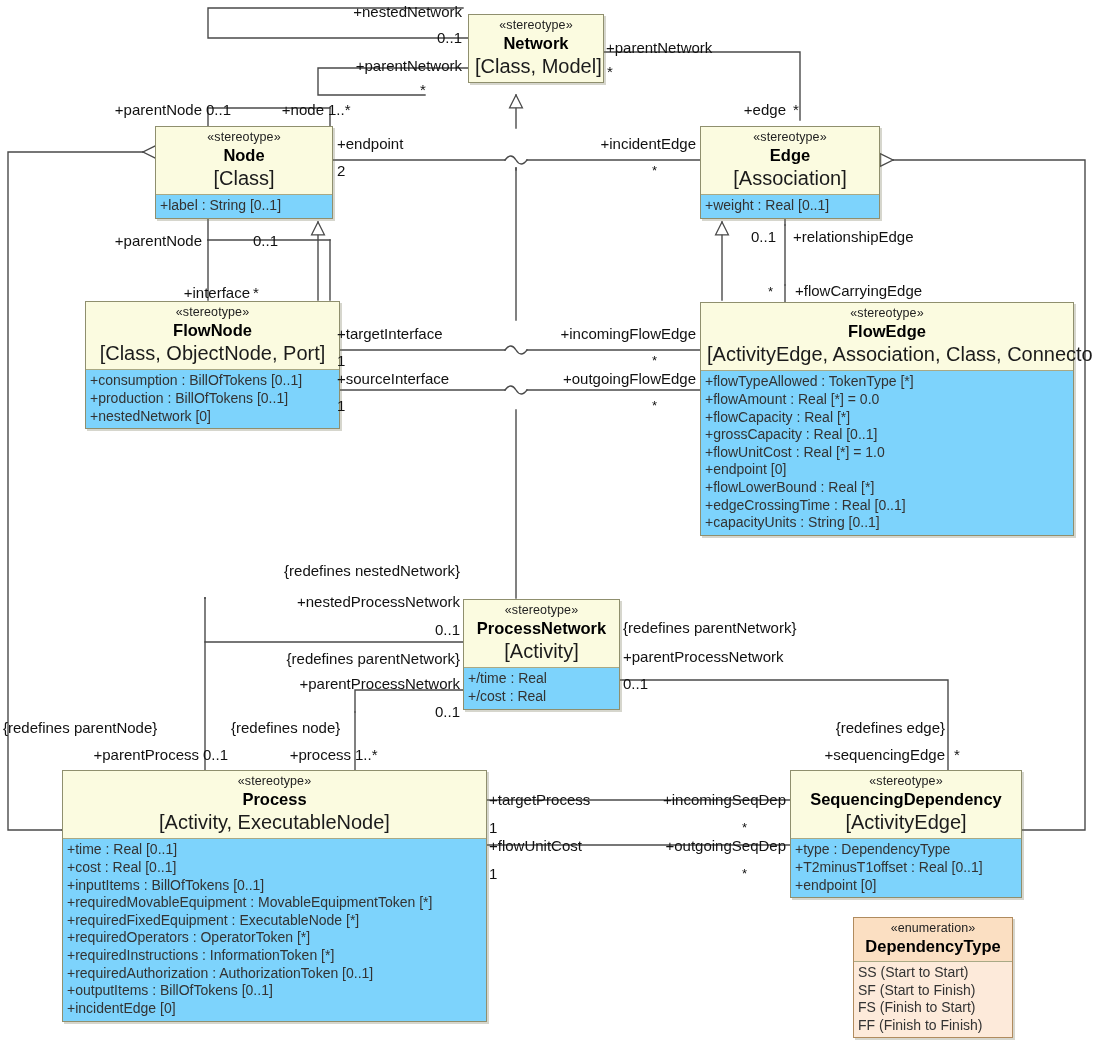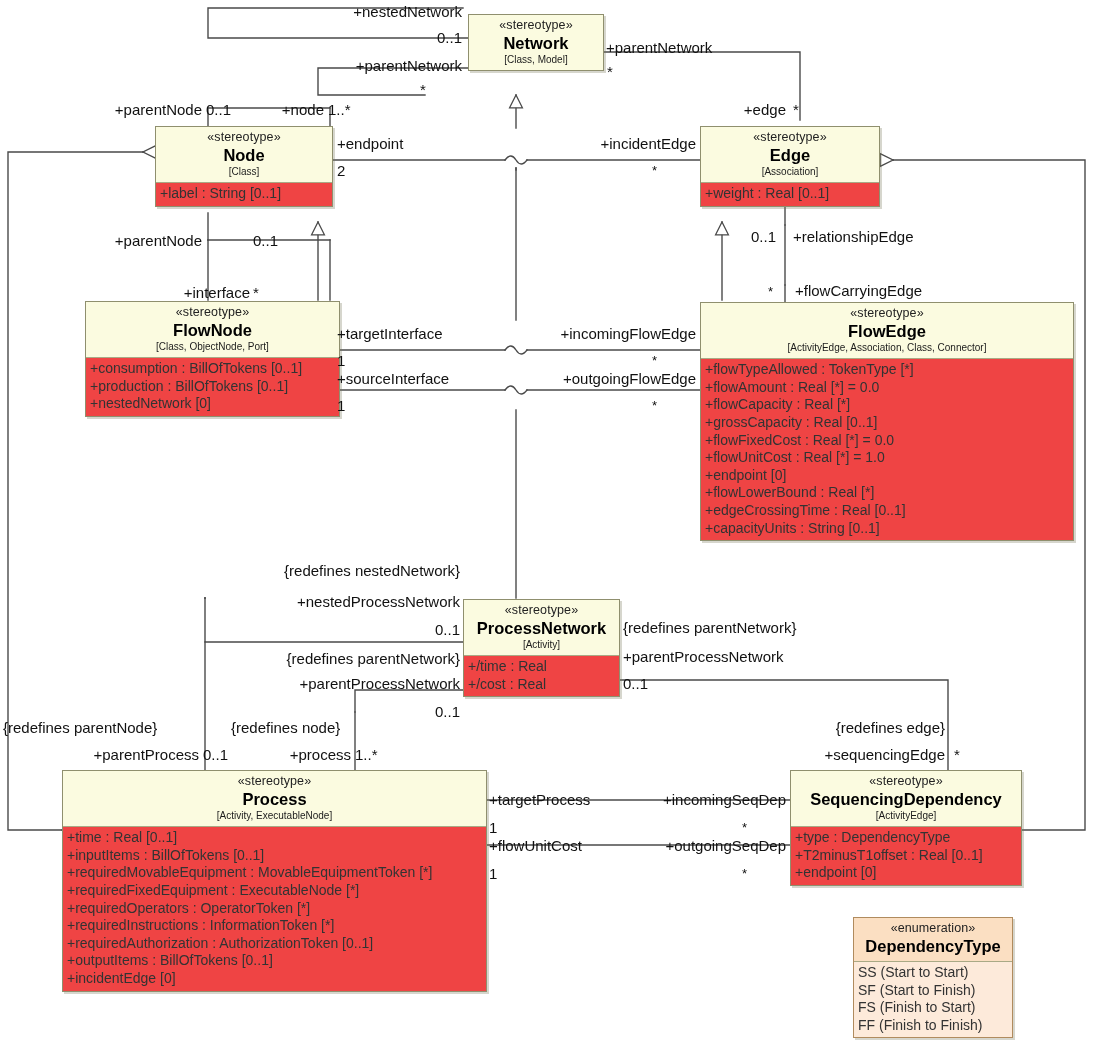--- a/index.html
+++ b/index.html
@@ -48,31 +48,31 @@
     letter-spacing: 0.1px;
   }
   .cname {
     font-size: 16.5px;
     font-weight: bold;
     color: #000;
     line-height: 1.25;
     white-space: nowrap;
   }
   .meta {
-    font-size: 10px;
+    font-size: 20px;
     color: #1b1b1b;
     white-space: nowrap;
   }
   .divider {
     border-top: 1px solid #a9a985;
     margin: 0;
   }
   .attrs {
     padding: 2px 4px 3px 4px;
-    background: #ef4444;
+    background: #7dd3fc;
   }
   .enum .attrs { background: #fdeada; }
   .attr {
     font-size: 14px;
     color: #333;
     line-height: 1.26;
     white-space: nowrap;
   }
   
   .lbl {
@@ -214,21 +214,20 @@
       <div class="stereo">«stereotype»</div>
       <div class="cname">FlowEdge</div>
       <div class="meta">[ActivityEdge, Association, Class, Connector]</div>
     </div>
     <div class="divider"></div>
     <div class="attrs">
       <div class="attr">+flowTypeAllowed : TokenType [*]</div>
       <div class="attr">+flowAmount : Real [*] = 0.0</div>
       <div class="attr">+flowCapacity : Real [*]</div>
       <div class="attr">+grossCapacity : Real [0..1]</div>
-      <div class="attr">+flowFixedCost : Real [*] = 0.0</div>
       <div class="attr">+flowUnitCost : Real [*] = 1.0</div>
       <div class="attr">+endpoint [0]</div>
       <div class="attr">+flowLowerBound : Real [*]</div>
       <div class="attr">+edgeCrossingTime : Real [0..1]</div>
       <div class="attr">+capacityUnits : String [0..1]</div>
     </div>
   </div>
 
   <div class="umlbox" style="left:463px; top:599px; width:157px;">
     <div class="head">
@@ -245,20 +244,21 @@
 
   <div class="umlbox" style="left:62px; top:770px; width:425px;">
     <div class="head">
       <div class="stereo">«stereotype»</div>
       <div class="cname">Process</div>
       <div class="meta">[Activity, ExecutableNode]</div>
     </div>
     <div class="divider"></div>
     <div class="attrs">
       <div class="attr">+time : Real [0..1]</div>
+      <div class="attr">+cost : Real [0..1]</div>
       <div class="attr">+inputItems : BillOfTokens [0..1]</div>
       <div class="attr">+requiredMovableEquipment : MovableEquipmentToken [*]</div>
       <div class="attr">+requiredFixedEquipment : ExecutableNode [*]</div>
       <div class="attr">+requiredOperators : OperatorToken [*]</div>
       <div class="attr">+requiredInstructions : InformationToken [*]</div>
       <div class="attr">+requiredAuthorization : AuthorizationToken [0..1]</div>
       <div class="attr">+outputItems : BillOfTokens [0..1]</div>
       <div class="attr">+incidentEdge [0]</div>
     </div>
   </div>

